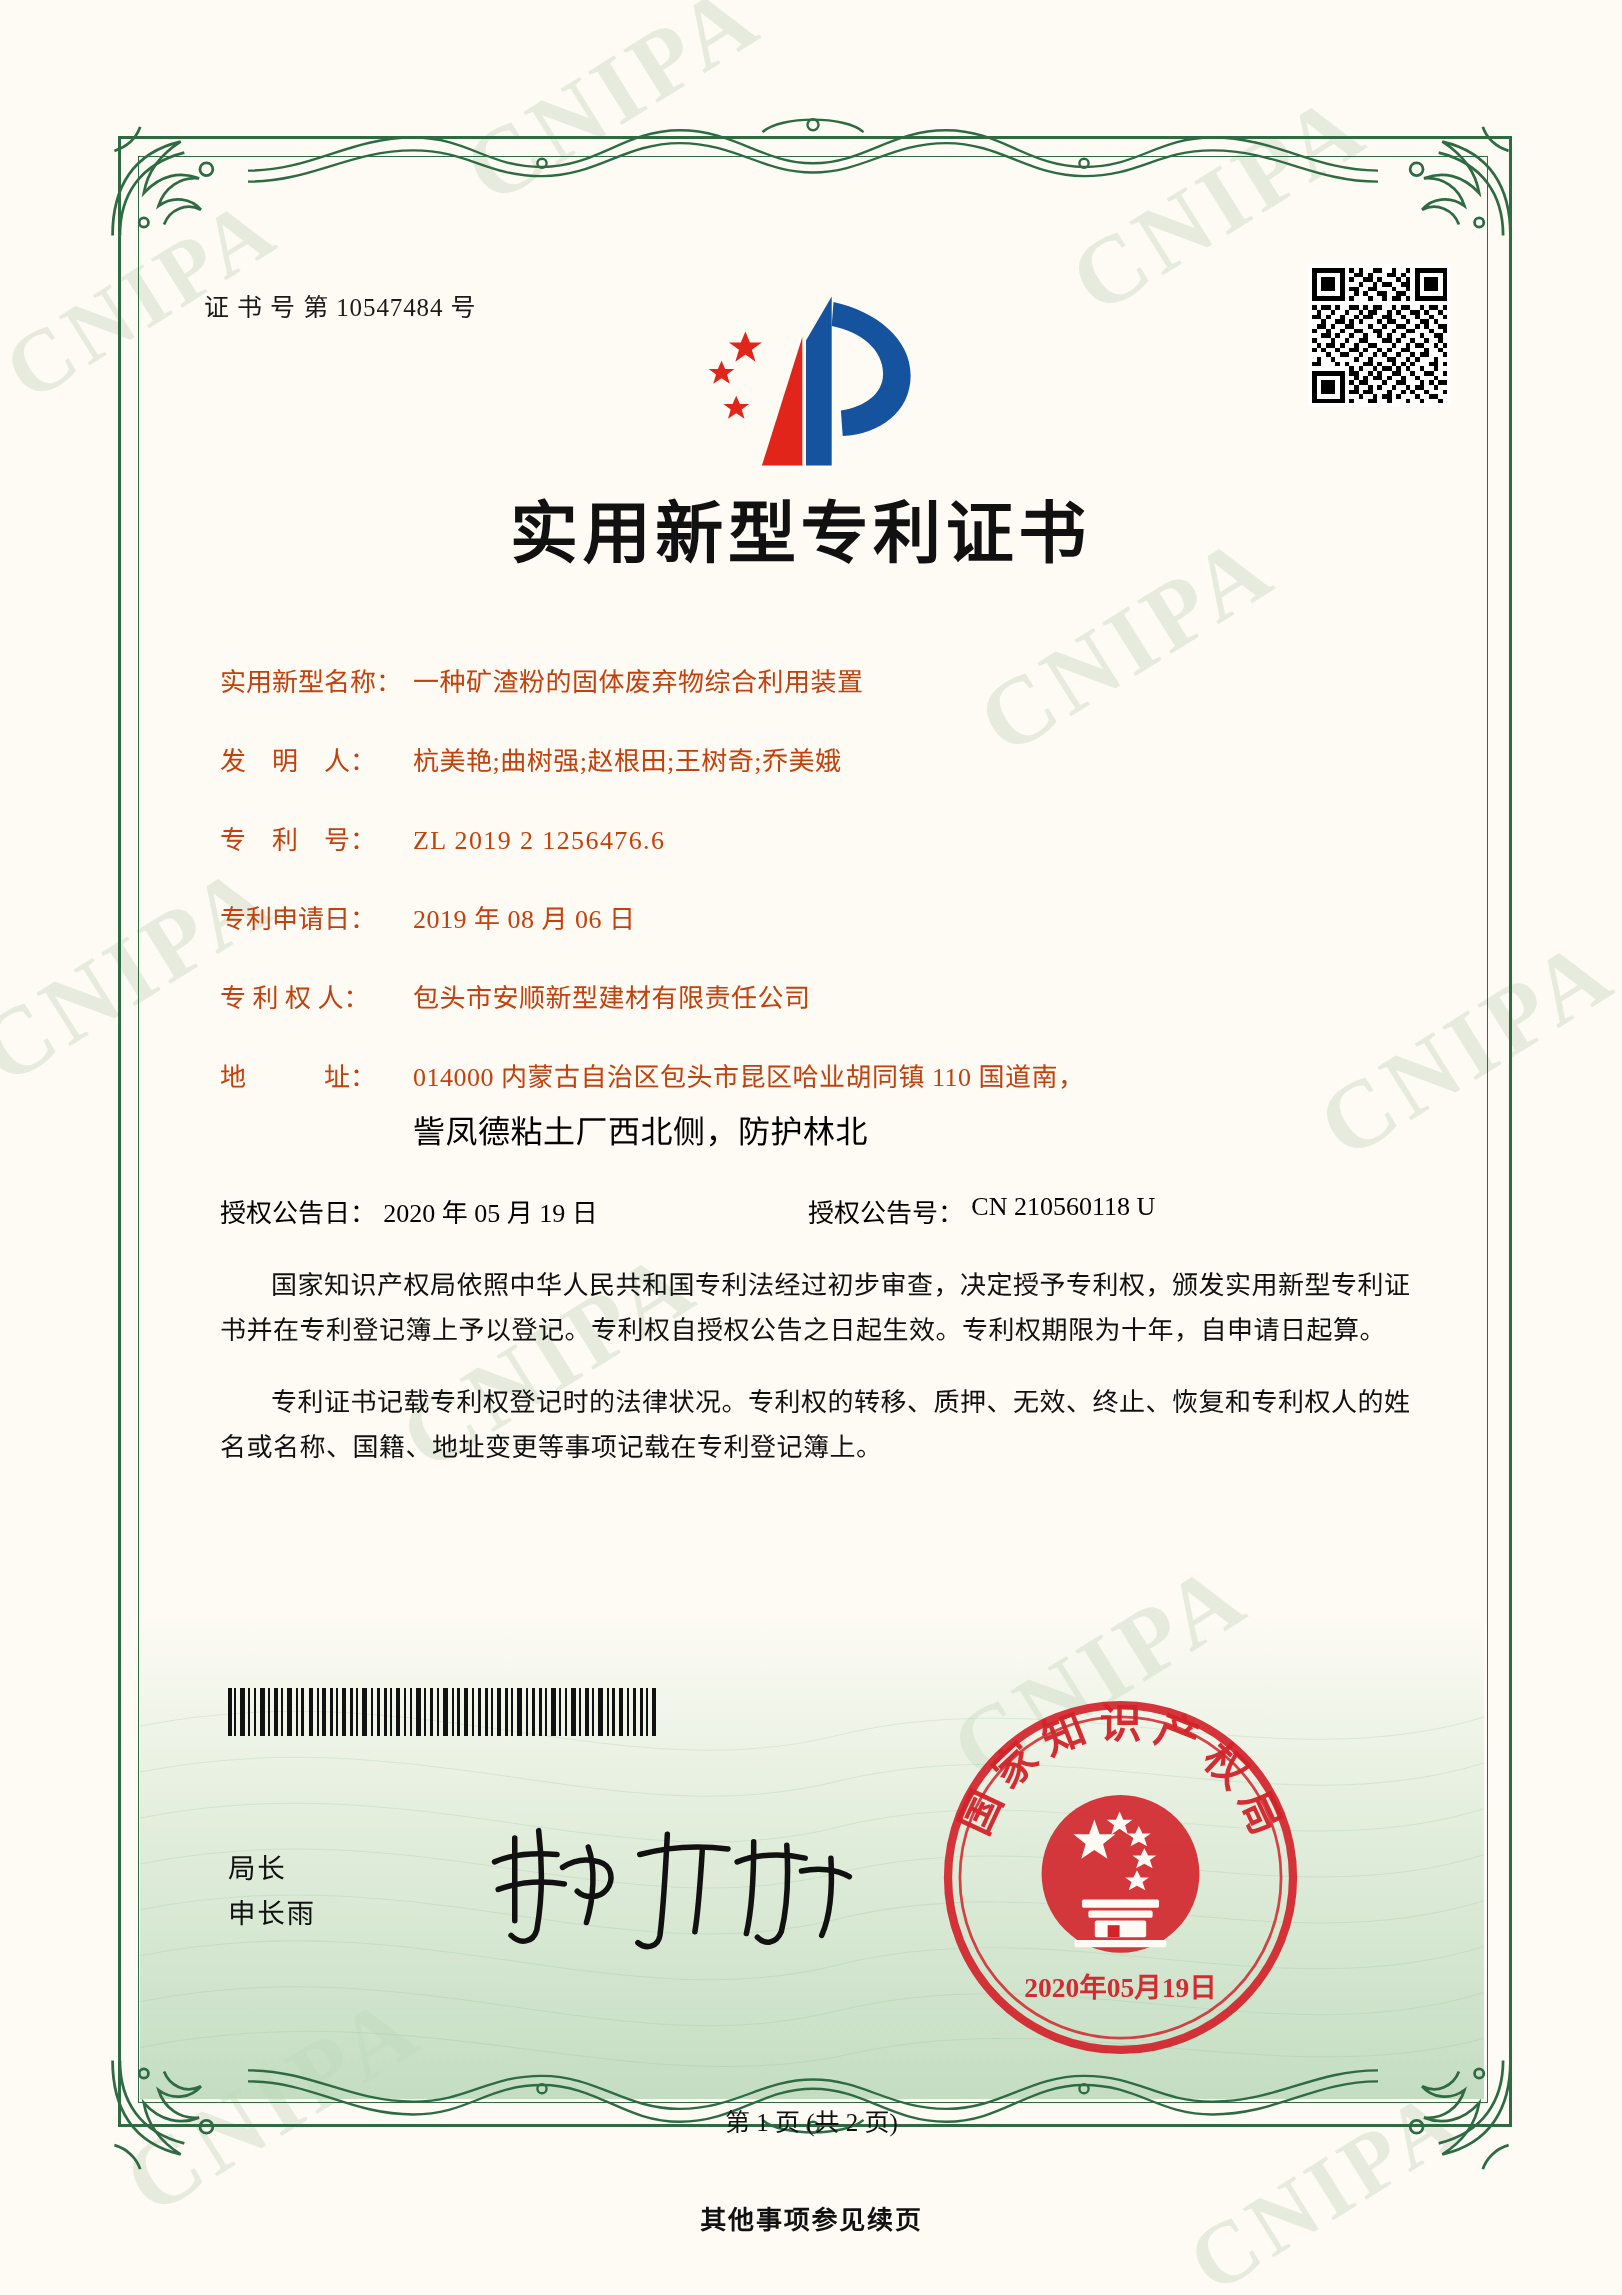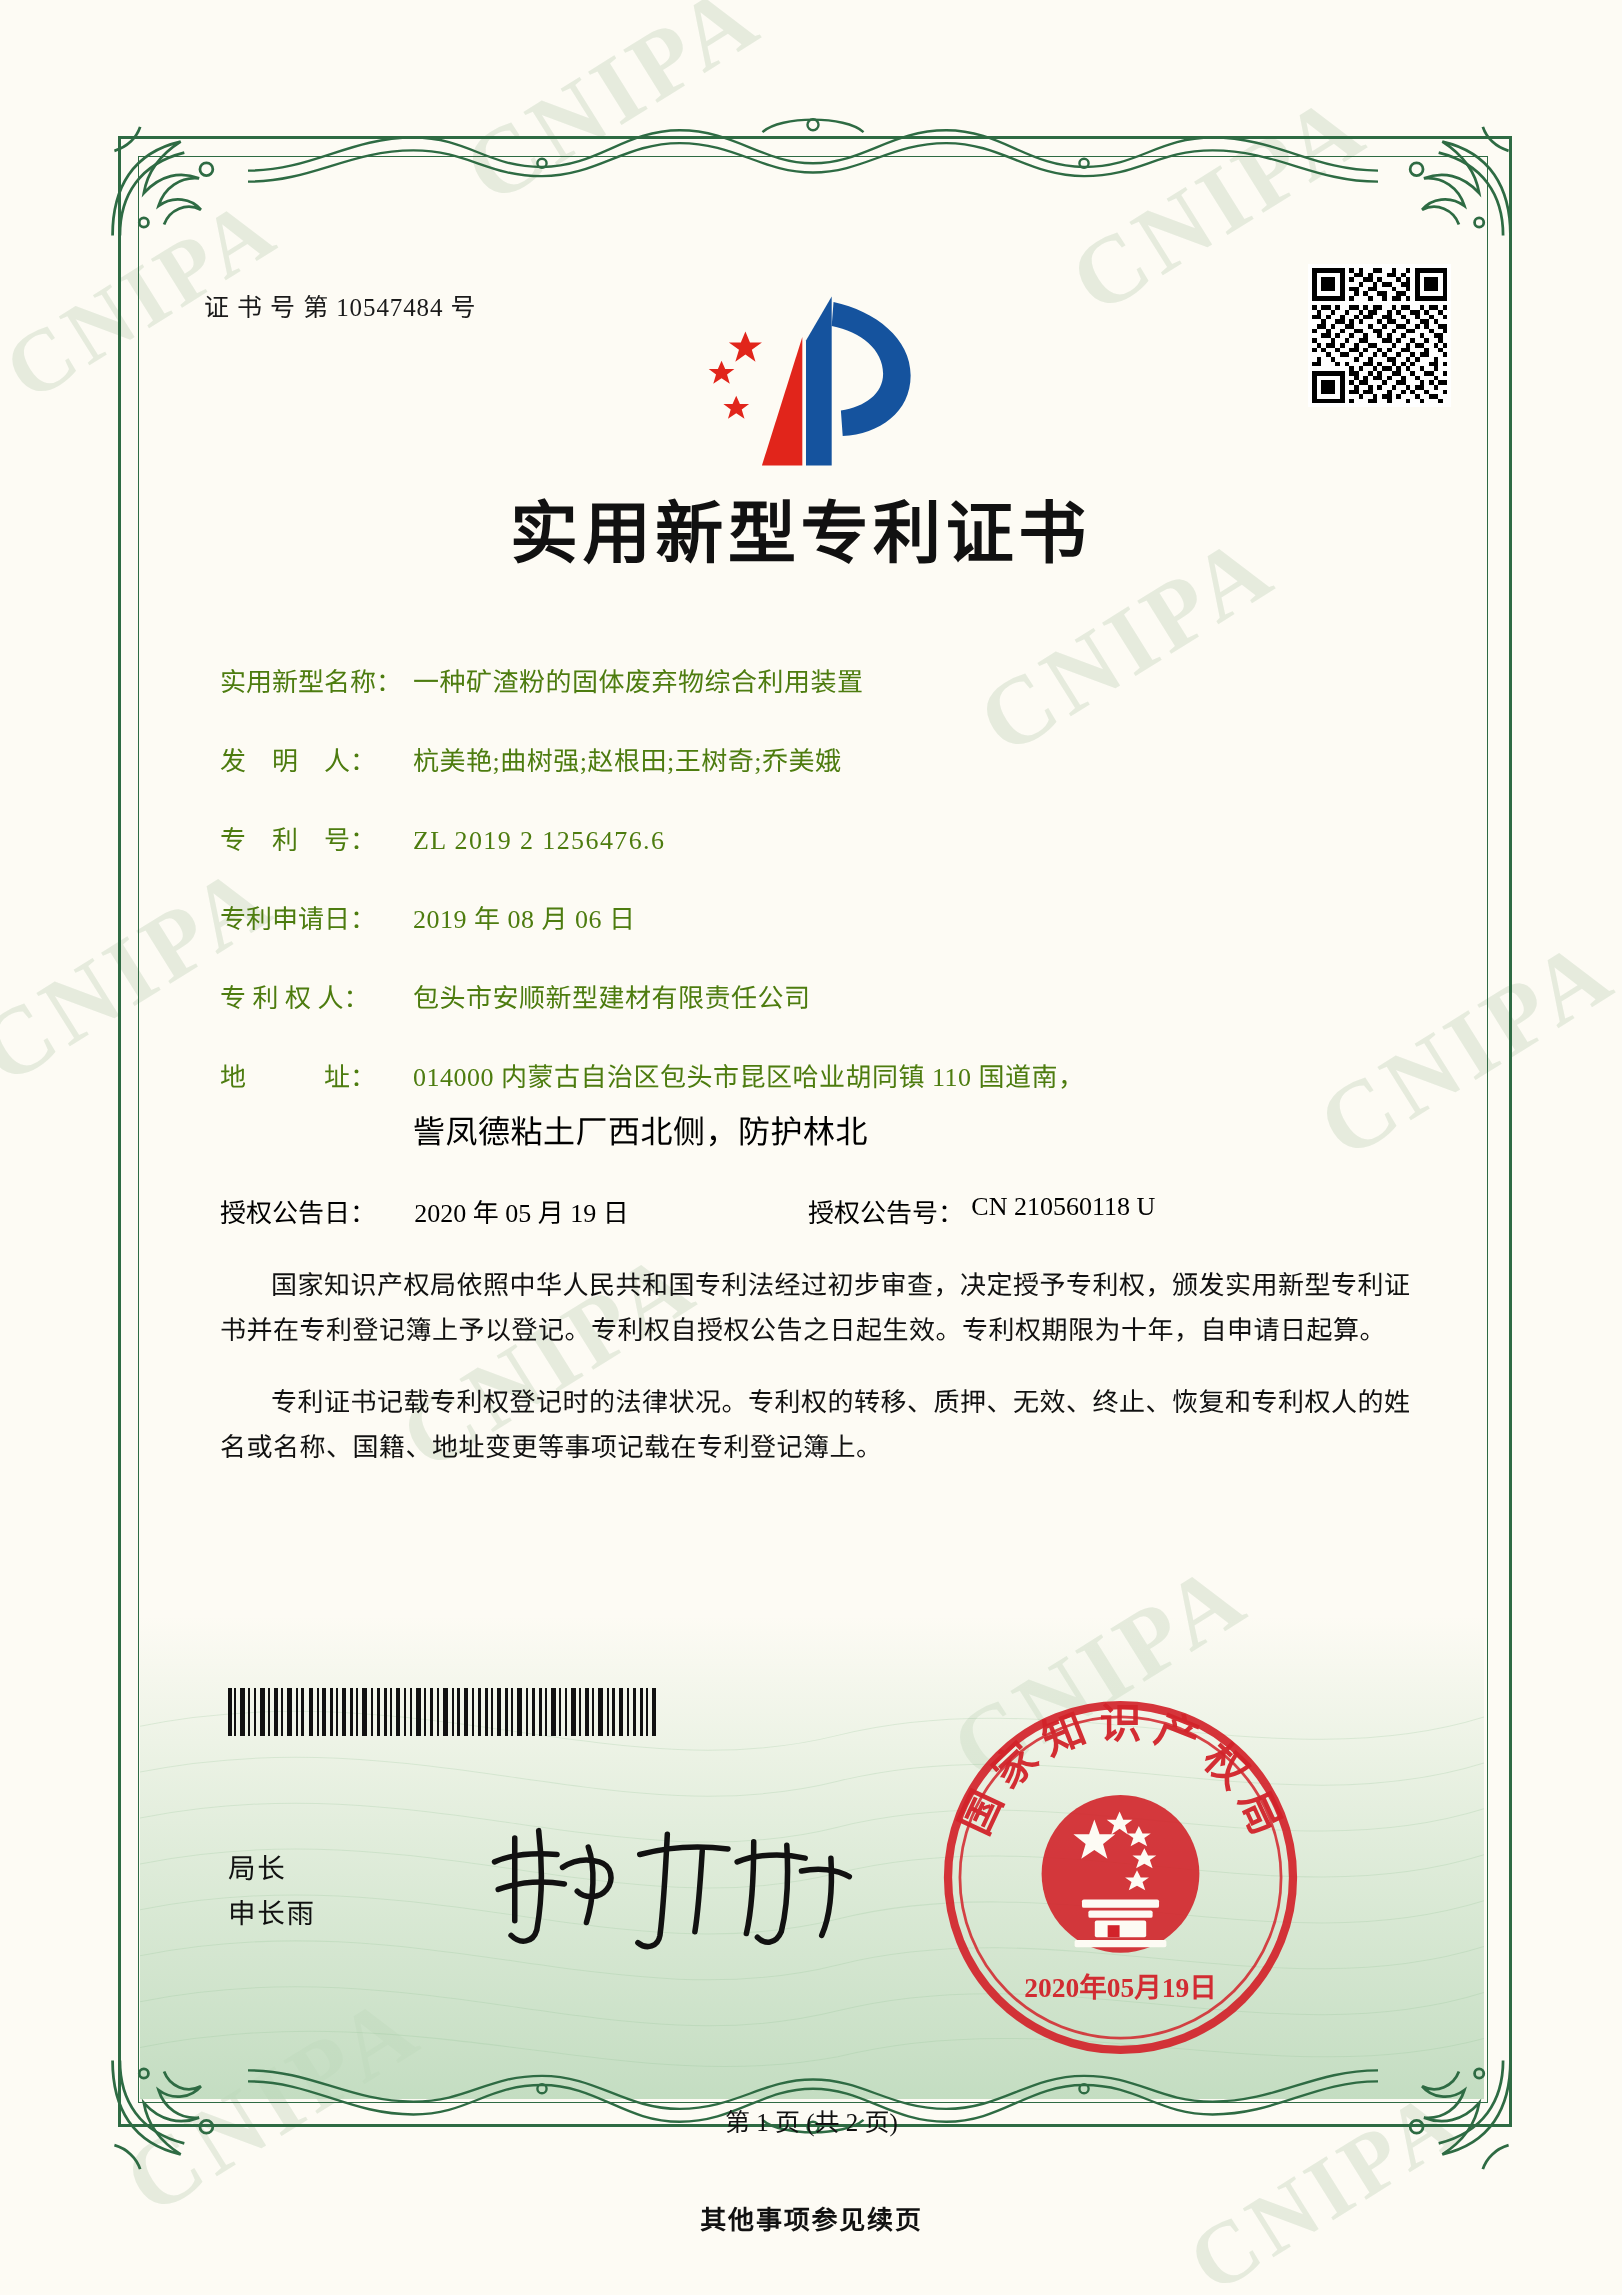--- a/index.html
+++ b/index.html
@@ -160,21 +160,21 @@
     position: absolute;
     left: 220px;
     top: 663px;
     width: 1194px;
   }
   .field-row {
     display: flex;
     align-items: flex-start;
     margin-bottom: 40px;
     font-size: 26px;
-    color: #4d7c0f;
+    color: #c2410c;
     line-height: 1.5;
   }
   .f-label {
     width: 193px;
     flex: 0 0 193px;
     letter-spacing: 0px;
     white-space: nowrap;
   }
   .f-value {
     flex: 1;
@@ -186,21 +186,21 @@
     font-size: 32px;
     margin-top: -31px;
     margin-bottom: 40px;
     letter-spacing: 0.5px;
   }
   .pub-row {
     display: flex;
     font-size: 26px;
     margin-bottom: 35px;
   }
-  .pub-left { flex: 0 0 588px; display: flex; gap: 31px; }
+  .pub-left { flex: 0 0 588px; display: flex; }
   .pub-right { display: flex; }
 
   .para {
     font-size: 26px;
     line-height: 1.72;
     text-indent: 51px;
     margin-top: 27.5px;
     color: #111;
     letter-spacing: 0.5px;
   }

